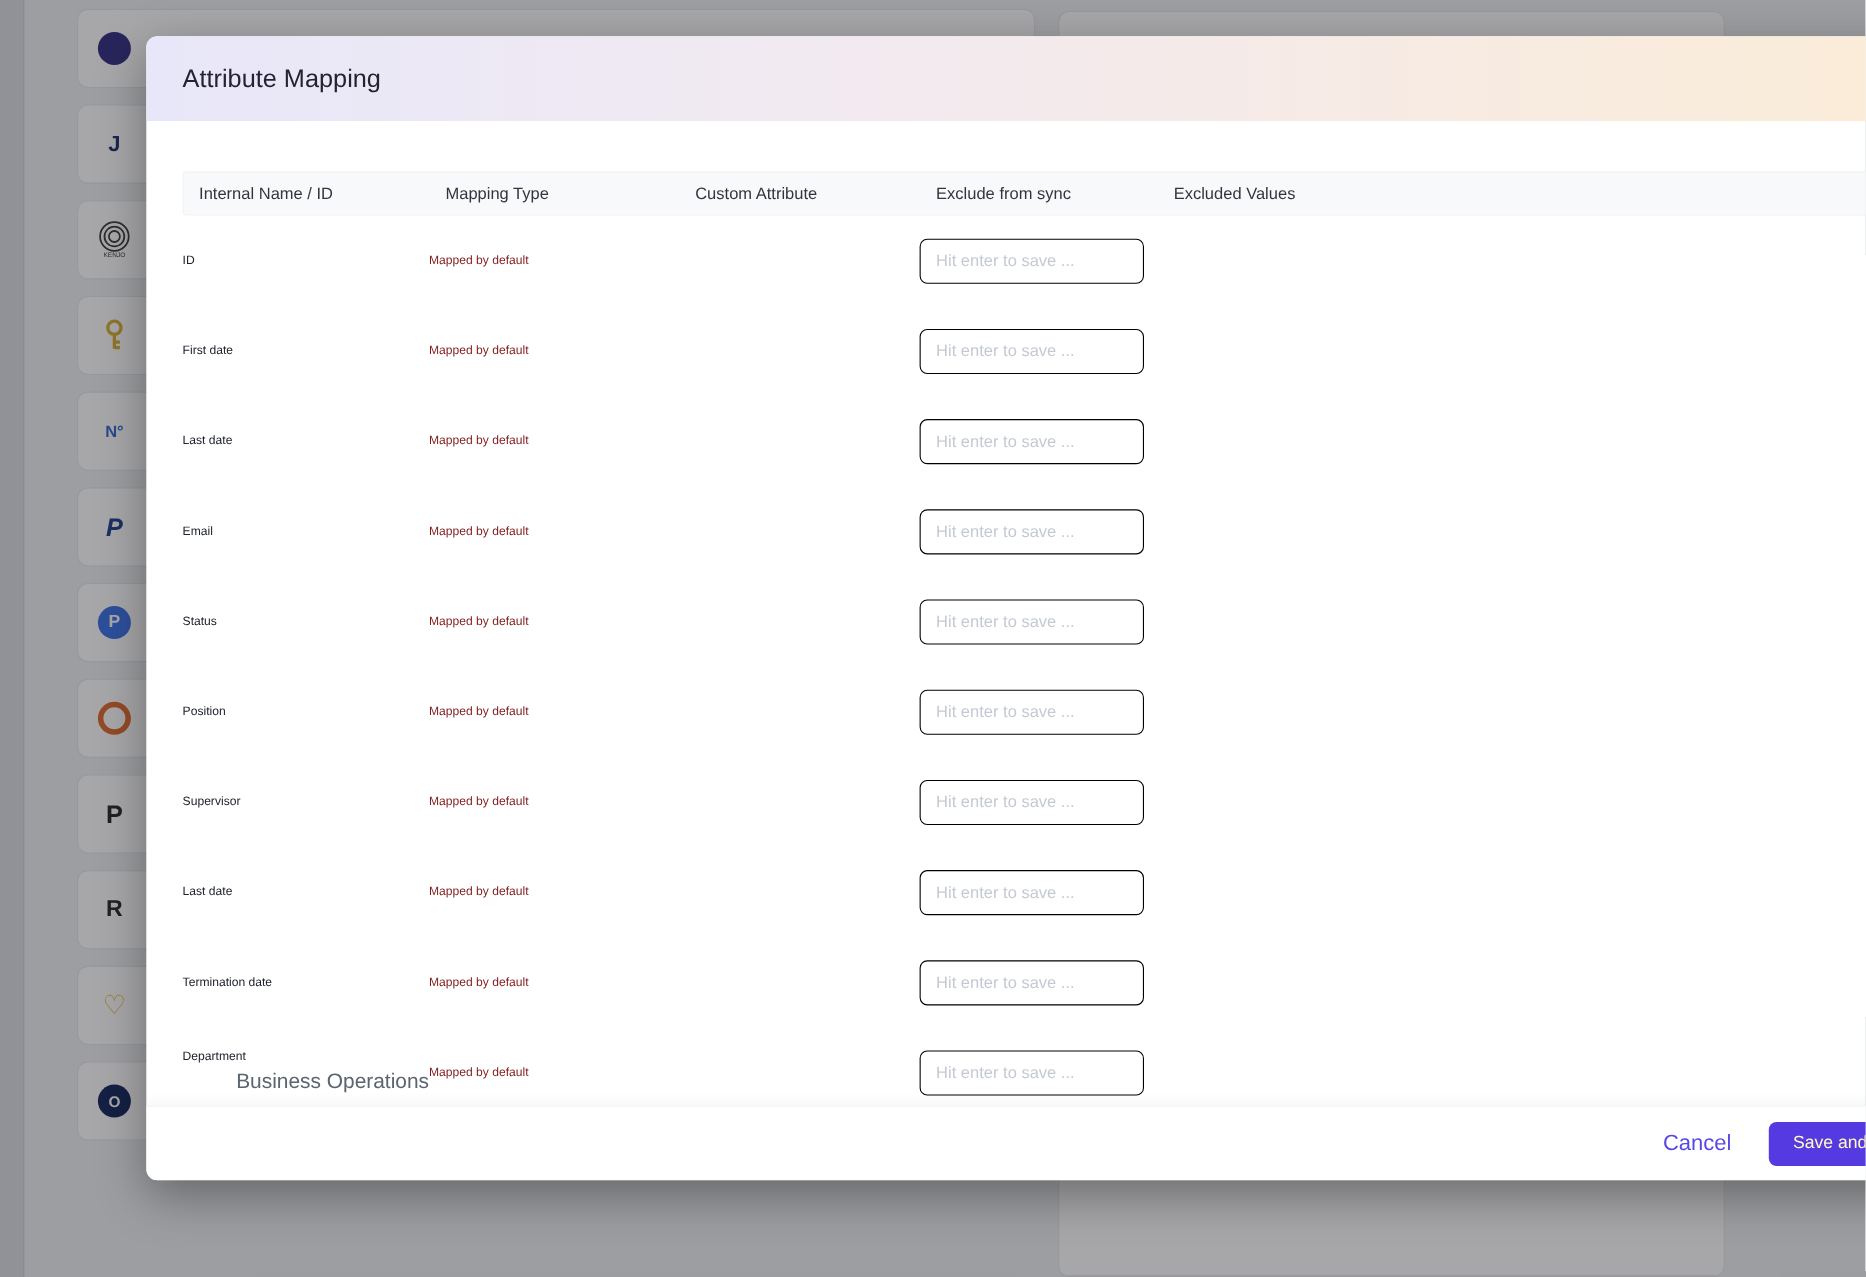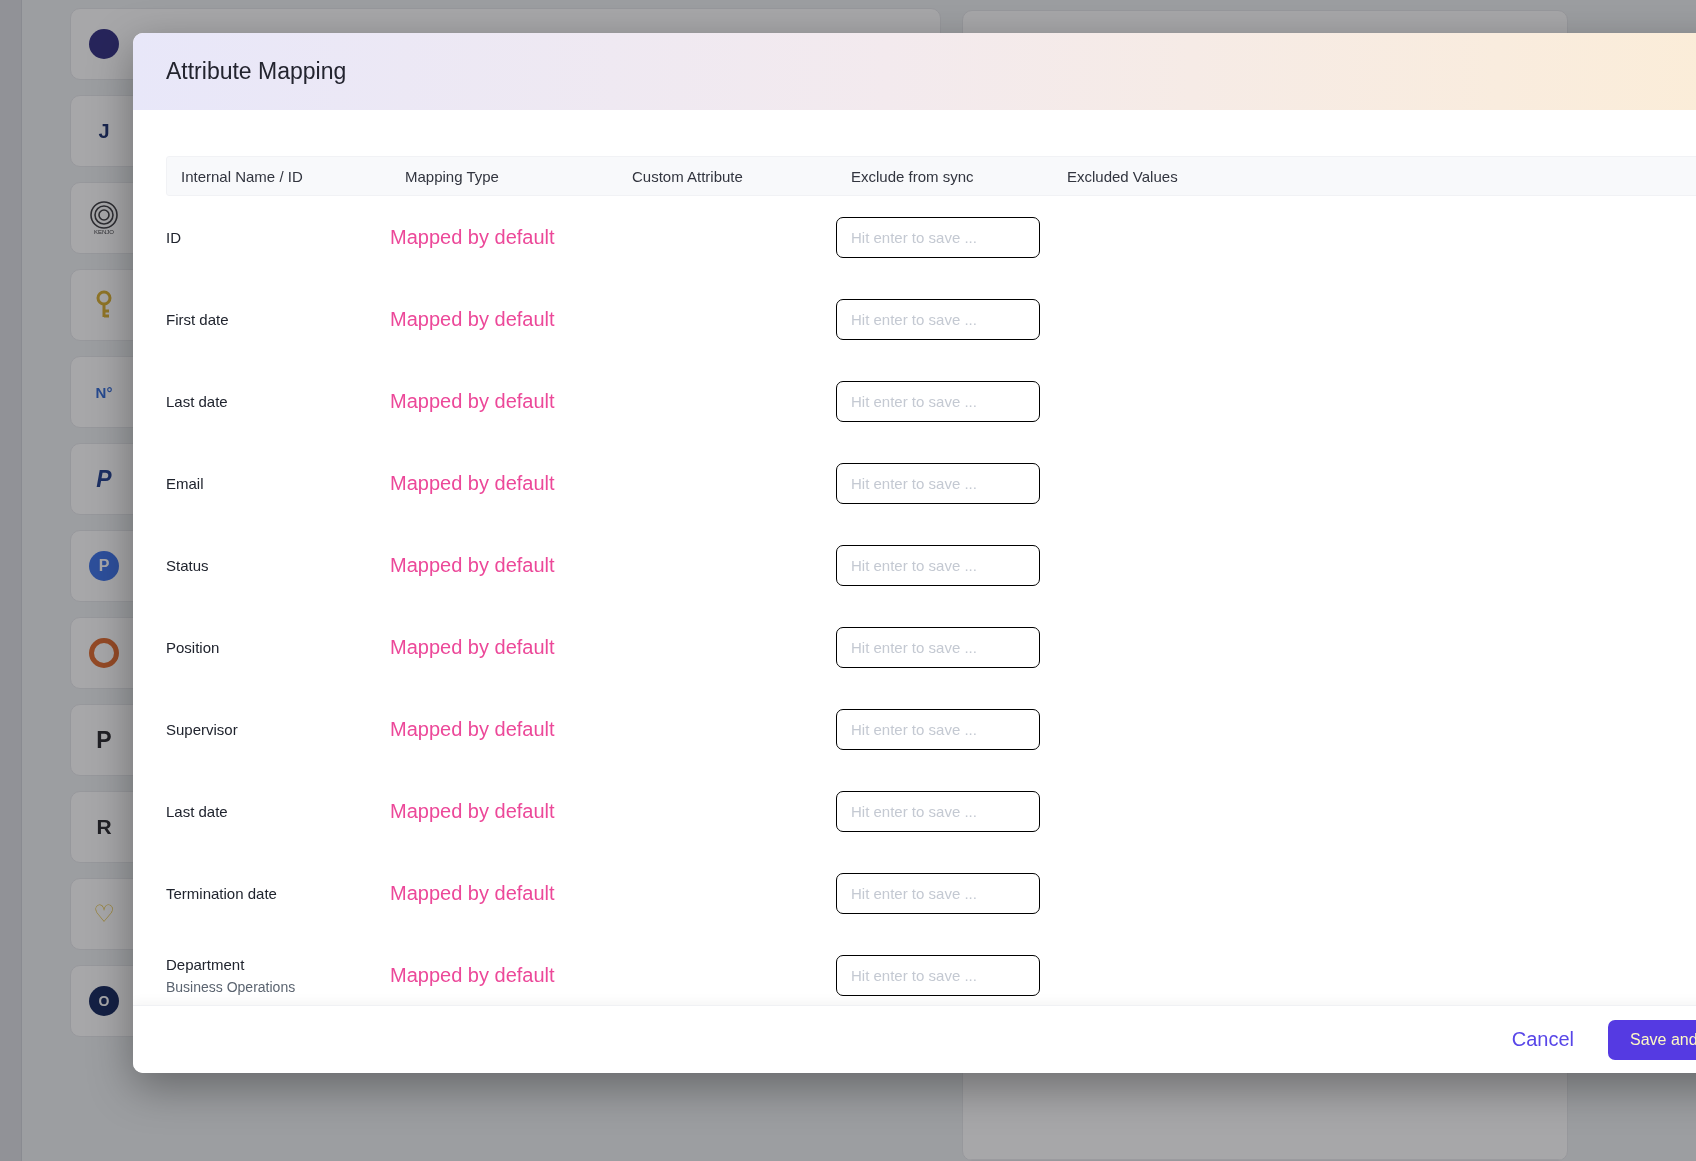--- a/index.html
+++ b/index.html
@@ -62,23 +62,23 @@
   .modal-body { flex:1 1 auto; overflow:hidden; }
 
   .thead { margin:46px 33px 0; height:40px; background:#f8f9fb;
     border:1px solid #f1f2f5; border-radius:3px; display:grid;
     grid-template-columns:224px 227px 219px 216px 1fr; align-items:center;
     padding-left:14px; font-size:15px; color:#32353f; }
 
   .rows { margin:0 33px; }
   .trow { height:82px; display:grid;
     grid-template-columns:224px 227px 219px 216px 1fr; align-items:center; }
-  .rname { font-size:15px; color:#20242e; }
-  .rsub { font-size:14px; color:#5b6470; margin-top:6px; }
-  .mtype { font-size:20px; color:#ec4899; }
+  .rname { font-size:11px; color:#20242e; }
+  .rsub { font-size:19px; color:#5b6470; margin-top:6px;text-align:right; }
+  .mtype { font-size:11px; color:#7f1d1d; }
   .exclude-input { width:204px; height:41px; border:1px solid #000000;
     border-radius:7px; padding:0 14px; font-size:15px; color:#333;
     font-family:inherit; background:#fff; outline:none; }
   .exclude-input::placeholder { color:#c4c9d2; }
 
   .modal-footer { height:68px; flex:0 0 68px; background:#fff;
     border-top:1px solid #f0f1f4; box-shadow:0 -4px 10px rgba(0,0,0,0.04);
     display:flex; align-items:center; justify-content:flex-end; gap:34px;
     padding-right:32px; position:relative; z-index:2; }
   .cancel-btn { background:none; border:none; font-family:inherit;

